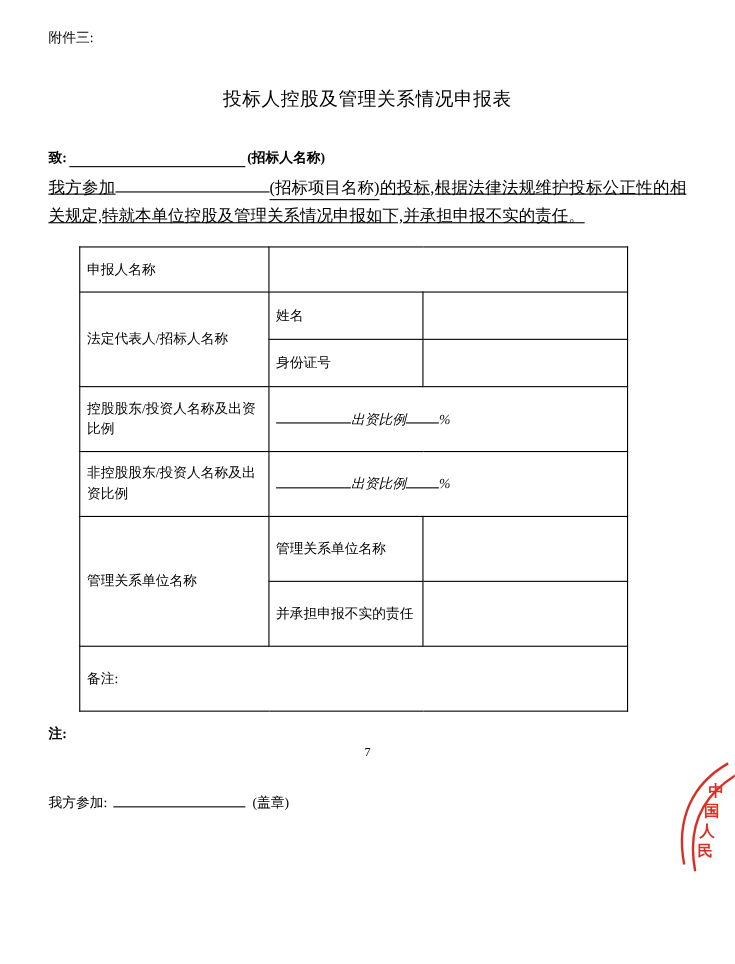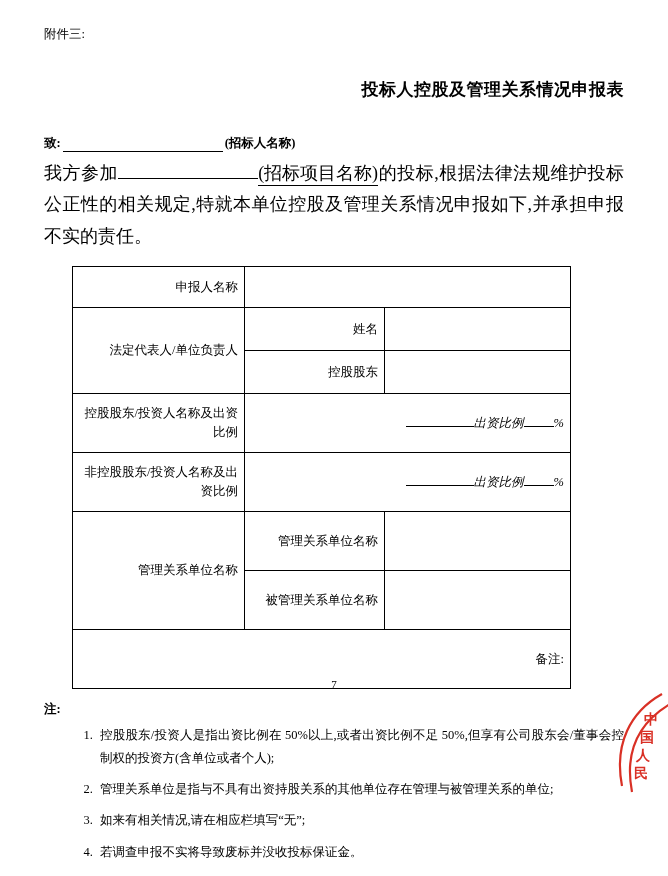--- a/index.html
+++ b/index.html
@@ -21,23 +21,23 @@
     height: 708px;
     box-sizing: border-box;
     padding: 26px 44px 0 44px;
   }
   .attach-label {
     font-size: 12.5px;
     line-height: 1.4;
     margin: 0 0 34px 0;
   }
   .doc-title {
-    text-align: right;
+    text-align: center;
     font-size: 17px;
-    font-weight: bold;
+    font-weight: normal;
     letter-spacing: 0.5px;
     margin: 0 0 34px 0;
   }
   .to-line {
     font-size: 12.5px;
     font-weight: bold;
     margin: 0 0 6px 0;
     display: flex;
     align-items: flex-end;
   }
@@ -48,24 +48,25 @@
     display: inline-block;
     width: 160px;
     border-bottom: 1px solid #000;
     height: 14px;
     margin: 0 2px;
   }
   .to-line .paren {
     white-space: nowrap;
   }
   .para {
-    font-size: 18px;
+    font-size: 15px;
     line-height: 1.75;
     margin: 0 0 14px 0;
     text-align: justify;
+    text-decoration: underline;
   }
   .ul-inline {
     display: inline-block;
     border-bottom: 1px solid #000;
     height: 13px;
     vertical-align: baseline;
   }
   .ul-text {
     border-bottom: 1px solid #000;
     display: inline-block;
@@ -75,21 +76,21 @@
     border-collapse: collapse;
     width: 498px;
     margin: 8px 0 0 28px;
     table-layout: fixed;
   }
   table.form td {
     border: 1px solid #000;
     font-size: 12.5px;
     padding: 7px 6px;
     vertical-align: middle;
-    text-align: right;
+    text-align: left;
     line-height: 1.5;
   }
   td.tall1 { height: 26px; }
   td.tall2 { height: 28px; font-family: Liberation Serif, serif; }
   td.rowh { height: 44px; }
   td.left { text-align: left; padding-left: 10px; }
   .ratio-cell {
     text-align: center;
     font-size: 12.5px;
     font-style: italic;
@@ -176,62 +177,56 @@
       <col style="width:172px">
       <col style="width:140px">
       <col style="width:186px">
     </colgroup>
     <tbody>
       <tr>
         <td class="tall1">申报人名称</td>
         <td class="tall1" colspan="2"></td>
       </tr>
       <tr>
-        <td class="tall2" rowspan="2">法定代表人/单位负责人</td>
+        <td class="tall2" rowspan="2">法定代表人/招标人名称</td>
         <td class="tall2">姓名</td>
         <td class="tall2"></td>
       </tr>
       <tr>
-        <td class="tall2">控股股东</td>
+        <td class="tall2">身份证号</td>
         <td class="tall2"></td>
       </tr>
       <tr>
         <td class="rowh">控股股东/投资人名称及出资比例</td>
         <td class="rowh ratio-cell" colspan="2">
           <span class="u1"></span><span>出资比例</span><span class="u2"></span><span>%</span>
         </td>
       </tr>
       <tr>
         <td class="rowh">非控股股东/投资人名称及出资比例</td>
         <td class="rowh ratio-cell" colspan="2">
           <span class="u1"></span><span>出资比例</span><span class="u2"></span><span>%</span>
         </td>
       </tr>
       <tr>
         <td class="rowh" rowspan="2">管理关系单位名称</td>
         <td class="rowh">管理关系单位名称</td>
         <td class="rowh"></td>
       </tr>
       <tr>
-        <td class="rowh">被管理关系单位名称</td>
+        <td class="rowh">并承担申报不实的责任</td>
         <td class="rowh"></td>
       </tr>
       <tr>
         <td class="rowh left" colspan="3">备注:</td>
       </tr>
     </tbody>
   </table>
 
   <div class="notes-title">注:</div>
-  <ol class="notes">
-    <li>控股股东/投资人是指出资比例在 50%以上,或者出资比例不足 50%,但享有公司股东会/董事会控制权的投资方(含单位或者个人);</li>
-    <li>管理关系单位是指与不具有出资持股关系的其他单位存在管理与被管理关系的单位;</li>
-    <li>如来有相关情况,请在相应栏填写“无”;</li>
-    <li>若调查申报不实将导致废标并没收投标保证金。</li>
-  </ol>
 
   <div class="sig-block">
     <div class="sig-line">
       <span>我方参加:</span><span class="u-long"></span><span>(盖章)</span>
     </div>
 
   </div>
 
   <div class="seal">
     <svg width="72" height="110" viewBox="0 0 72 110">

